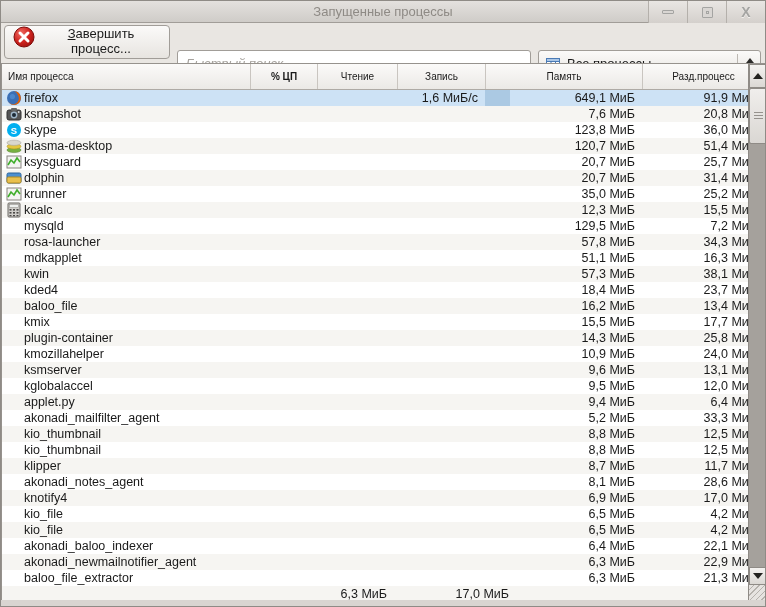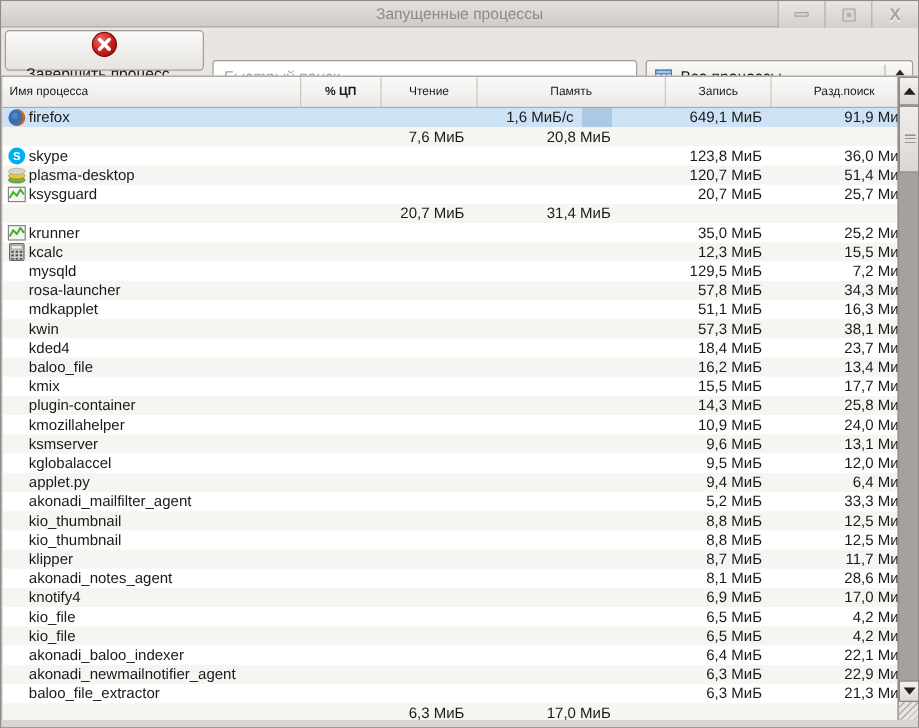--- a/index.html
+++ b/index.html
@@ -23,22 +23,22 @@
                display:flex; align-items:center; justify-content:center; border-radius:1px; }
   .glyph-max i { display:block; width:3px; height:3px; border:1px solid #a4a4a2; }
   .glyph-close { color:#a4a4a2; font-weight:bold; font-size:14px; line-height:14px;
                  text-shadow:0 1px 0 #f2f0ee; }
 
   
   .toolbar { position:absolute; left:0; top:22px; width:100%; height:40px; background:#e9e6e2; }
   .kill-btn { position:absolute; left:3px; top:2px; width:166px; height:34px;
               border:1px solid #a19d98; border-radius:4px;
               background:linear-gradient(#fbfaf9,#e7e4e0);
-              display:flex; align-items:center; gap:6px; padding:0 8px;
-              font-family:"Liberation Sans", sans-serif; font-size:13px; color:#1a1a1a; cursor:default;flex-direction:column; }
+              display:flex; gap:6px; padding:0 8px;
+              font-family:"Liberation Sans", sans-serif; font-size:13px; color:#1a1a1a; cursor:default; }
   .kill-btn svg { flex:0 0 auto; }
   .search-input { position:absolute; left:176px; top:27px; width:354px; height:27px;
                   border:1px solid #a19d98; border-radius:3px; background:#ffffff;
                   padding:0 8px; font-family:"Liberation Sans", sans-serif; font-size:13px; color:#333; }
   .search-input::placeholder { font-style:italic; color:#a6a29d; }
   .combo { position:absolute; left:537px; top:27px; width:223px; height:27px;
            border:1px solid #a19d98; border-radius:3px;
            background:linear-gradient(#fbfaf9,#e7e4e0);
            display:flex; align-items:center; padding:0 0 0 6px; }
   .combo .clabel { margin-left:6px; flex:1 1 auto; }
@@ -148,43 +148,55 @@
           <i class="arrow-down"></i>
       </span>
     </div>
   </div>
 
   <div class="table-area">
     <div class="thead">
         <div class="hcell c0">Имя процесса</div>
         <div class="hcell c1">% ЦП</div>
         <div class="hcell c2">Чтение</div>
+        <div class="hcell c3">Запись</div>
         <div class="hcell c4">Память</div>
-        <div class="hcell c3">Запись</div>
-        <div class="hcell c5">Разд.поиск</div>
+        <div class="hcell c5">Разд.процесс</div>
       </div>
     <div class="tbody">
         <div class="trow selected">
           <div class="cell c0 cname">
             <span class="ricon">
               <svg width="16" height="16" viewBox="0 0 16 16">
                 <circle cx="8" cy="8" r="7" fill="#3b6fb5"></circle>
                 <path d="M8 1.2a6.8 6.8 0 1 1-5.9 10.2A5.6 5.6 0 0 0 12 5.2C11 3 9.6 1.6 8 1.2z" fill="#e66000"></path>
                 <circle cx="6.4" cy="6.6" r="2.6" fill="#4f8bd0" opacity="0.85"></circle>
               </svg>
             </span>
             <span>firefox</span>
           </div>
           <div class="cell num c1"><span></span></div>
           <div class="cell num c2"><span></span></div>
           <div class="cell num c3"><span>1,6 МиБ/с</span></div>
           <div class="cell num c4"><i class="membar"></i><span>649,1 МиБ</span></div>
           <div class="cell num c5"><span>91,9 МиБ</span></div>
         </div>
         <div class="trow">
+          <div class="cell c0 cname">
+            <span class="ricon">
+              <svg width="16" height="16" viewBox="0 0 16 16">
+                <rect x="1" y="4" width="14" height="10" rx="2" fill="#555555" stroke="#333"></rect>
+                <rect x="5" y="2" width="6" height="3" rx="1" fill="#666"></rect>
+                <circle cx="8" cy="9" r="3.4" fill="#9fb6c9"></circle>
+                <circle cx="8" cy="9" r="2" fill="#1d2a36"></circle>
+                <circle cx="12.7" cy="6" r="0.9" fill="#ddd"></circle>
+              </svg>
+            </span>
+            <span>ksnapshot</span>
+          </div>
           <div class="cell num c1"><span></span></div>
           <div class="cell num c2"><span></span></div>
           <div class="cell num c3"><span></span></div>
           <div class="cell num c4"><span>7,6 МиБ</span></div>
           <div class="cell num c5"><span>20,8 МиБ</span></div>
         </div>
         <div class="trow">
           <div class="cell c0 cname">
             <span class="ricon">
               <svg width="16" height="16" viewBox="0 0 16 16">
@@ -227,20 +239,29 @@
             </span>
             <span>ksysguard</span>
           </div>
           <div class="cell num c1"><span></span></div>
           <div class="cell num c2"><span></span></div>
           <div class="cell num c3"><span></span></div>
           <div class="cell num c4"><span>20,7 МиБ</span></div>
           <div class="cell num c5"><span>25,7 МиБ</span></div>
         </div>
         <div class="trow">
+          <div class="cell c0 cname">
+            <span class="ricon">
+              <svg width="16" height="16" viewBox="0 0 16 16">
+                <rect x="1" y="3" width="14" height="10" rx="1.5" fill="#4d90d0" stroke="#2c6399"></rect>
+                <rect x="1" y="7" width="14" height="6" rx="1.5" fill="#e9c04d" stroke="#b08a23"></rect>
+              </svg>
+            </span>
+            <span>dolphin</span>
+          </div>
           <div class="cell num c1"><span></span></div>
           <div class="cell num c2"><span></span></div>
           <div class="cell num c3"><span></span></div>
           <div class="cell num c4"><span>20,7 МиБ</span></div>
           <div class="cell num c5"><span>31,4 МиБ</span></div>
         </div>
         <div class="trow">
           <div class="cell c0 cname">
             <span class="ricon">
               <svg width="16" height="16" viewBox="0 0 16 16">

